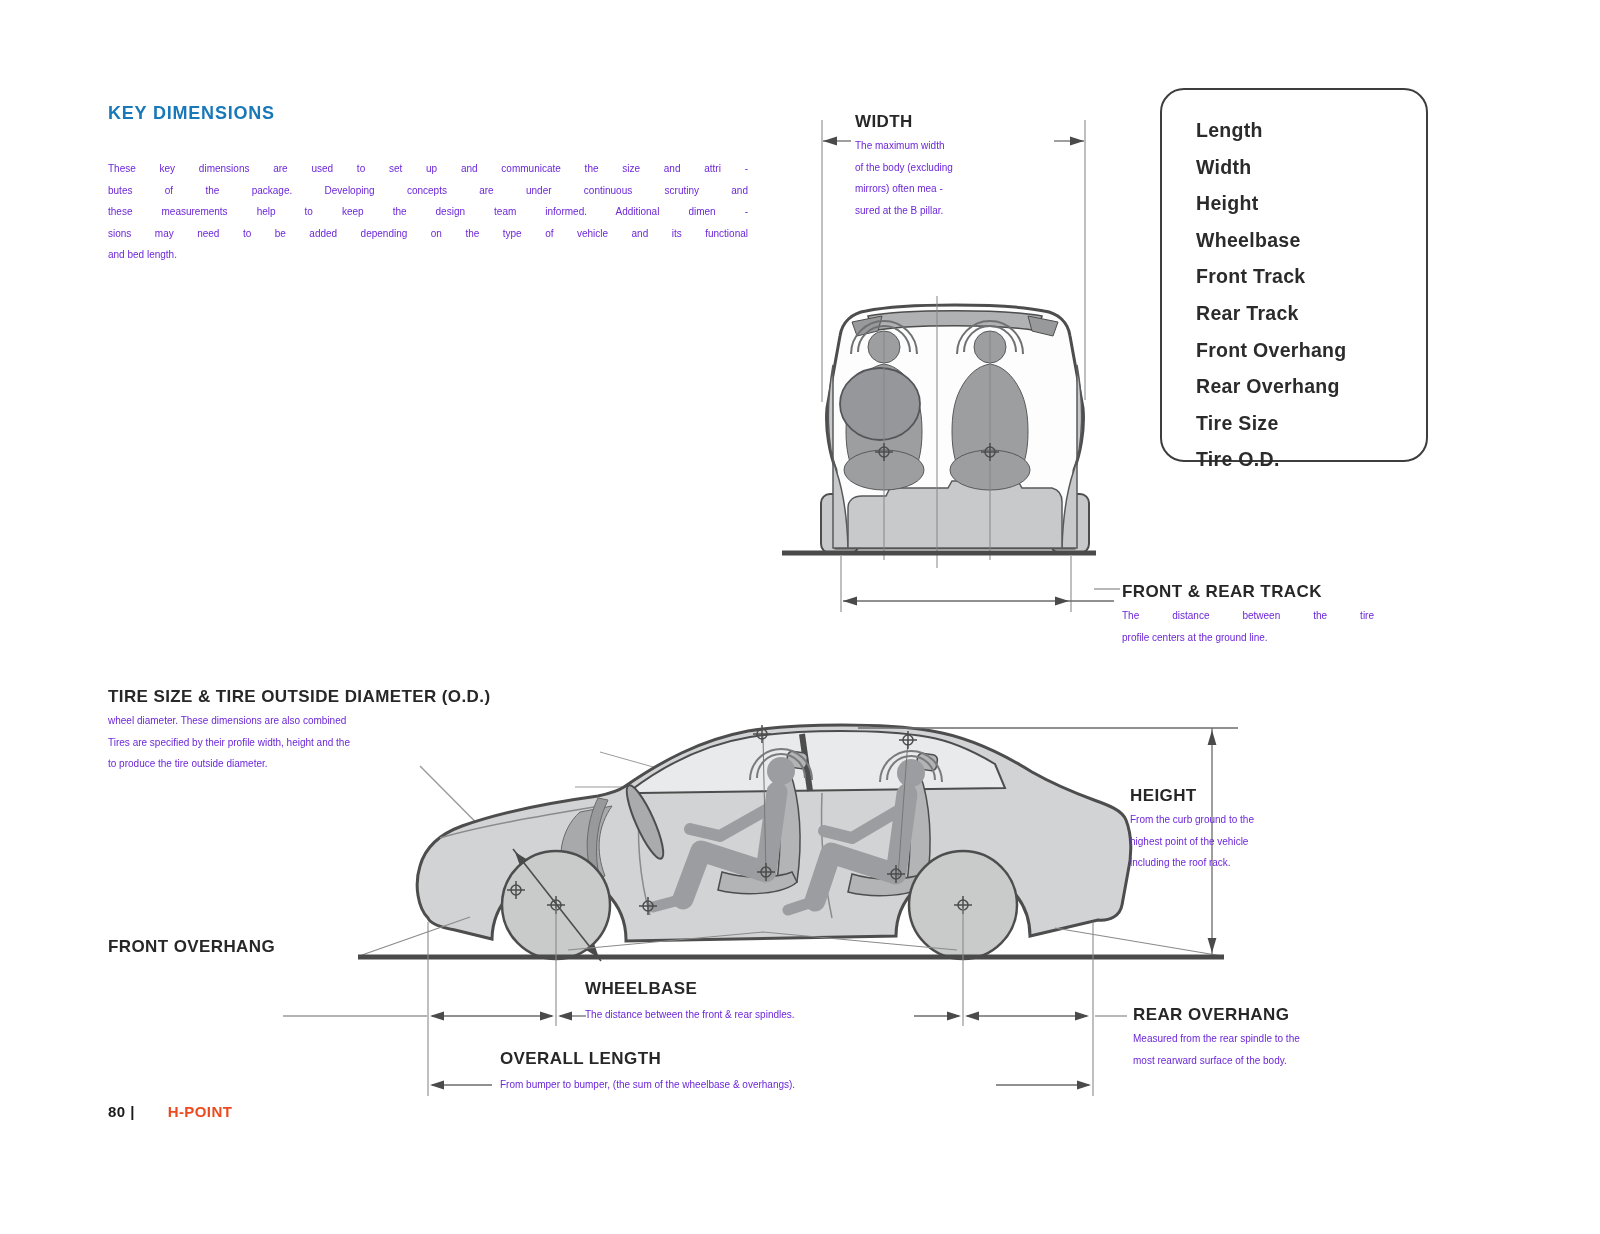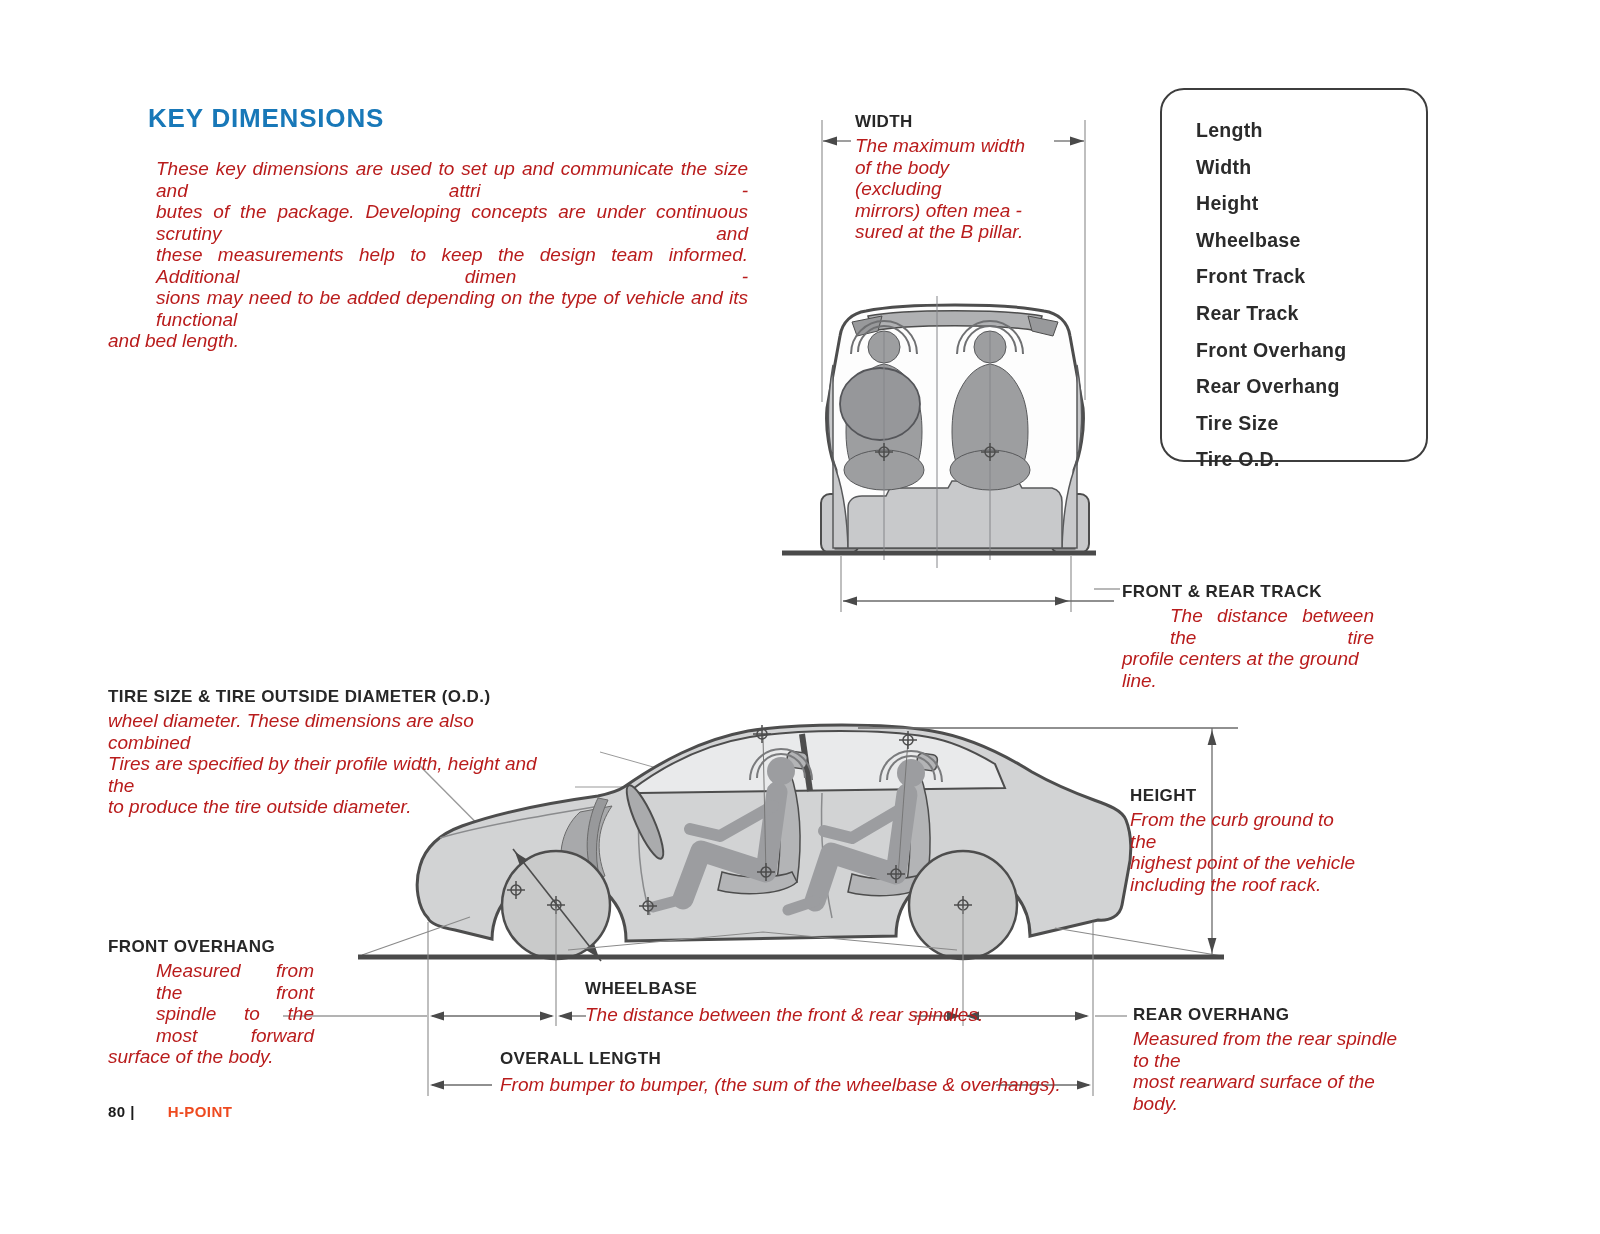--- a/index.html
+++ b/index.html
@@ -1,24 +1,24 @@
 <!DOCTYPE html>
 <html><head>
 <meta charset="utf-8">
 <style>
   html,body{margin:0;padding:0;background:#ffffff;}
   .page{position:relative;width:1600px;height:1234px;background:#ffffff;overflow:hidden;
         font-family:"Liberation Sans",sans-serif;color:#2a2a2a;}
   
   .stencil{font-weight:bold;letter-spacing:.4px;color:#272727;}
-  .h-title{position:absolute;left:108px;top:103px;font-size:26px;font-weight:bold;
-           letter-spacing:.8px;color:#1878B8;margin-left:40px;}
-  .body-txt{font-size:19px;line-height:21.5px;color:#b91c1c;font-style:italic;}
+  .h-title{position:absolute;left:108px;top:103px;font-size:18px;font-weight:bold;
+           letter-spacing:.8px;color:#1878B8;}
+  .body-txt{font-size:10px;line-height:21.5px;color:#6d28d9;}
   .intro{position:absolute;left:108px;top:158px;width:640px;}
-  .just div:not(:last-child){text-align:justify;text-align-last:justify;margin-left:48px;}
+  .just div:not(:last-child){text-align:justify;text-align-last:justify;}
   .co{position:absolute;}
   .co .lbl{font-size:17px;margin-bottom:3px;}
   .nowrap{white-space:nowrap;}
   
   #co-width{left:855px;top:112px;width:172px;}
   #co-track{left:1122px;top:582px;width:252px;}
   #co-tire{left:108px;top:687px;width:445px;}
   #co-height{left:1130px;top:786px;width:230px;}
   #co-fo{left:108px;top:937px;width:206px;}
   #co-wb{left:585px;top:979px;}
@@ -278,25 +278,20 @@
     <div class="lbl stencil">HEIGHT</div>
     <div class="body-txt">
         <div>From the curb ground to the</div>
         <div>highest point of the vehicle</div>
         <div>including the roof rack.</div>
       </div>
   </div>
 
   <div class="co" id="co-fo">
     <div class="lbl stencil">FRONT OVERHANG</div>
-    <div class="body-txt just">
-        <div>Measured from the front</div>
-        <div>spindle to the most forward</div>
-        <div>surface of the body.</div>
-      </div>
   </div>
 
   <div class="co" id="co-wb">
     <div class="lbl stencil">WHEELBASE</div>
     <div class="body-txt nowrap">The distance between the front &amp; rear spindles.</div>
   </div>
 
   <div class="co" id="co-ol">
     <div class="lbl stencil">OVERALL LENGTH</div>
     <div class="body-txt nowrap">From bumper to bumper, (the sum of the wheelbase &amp; overhangs).</div>

